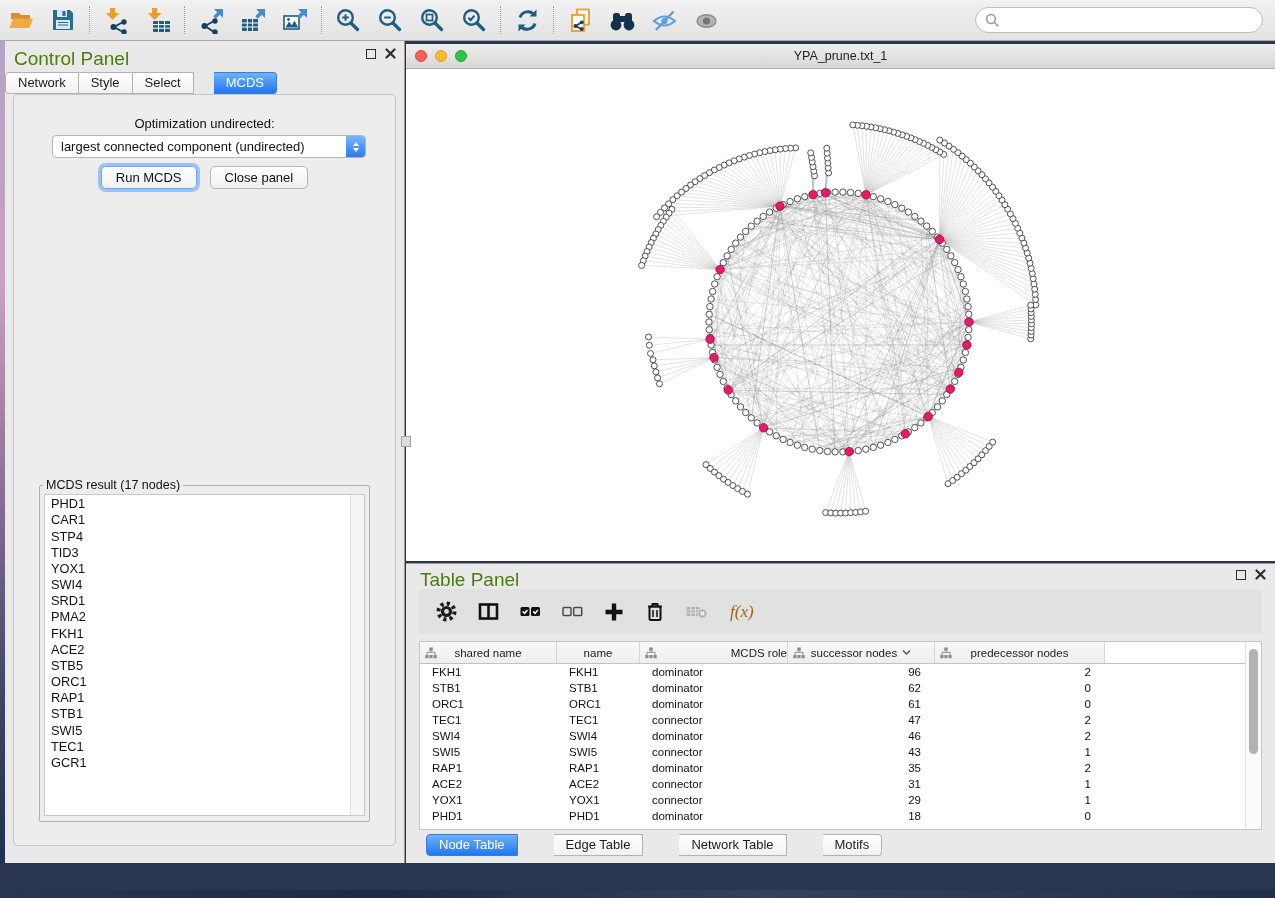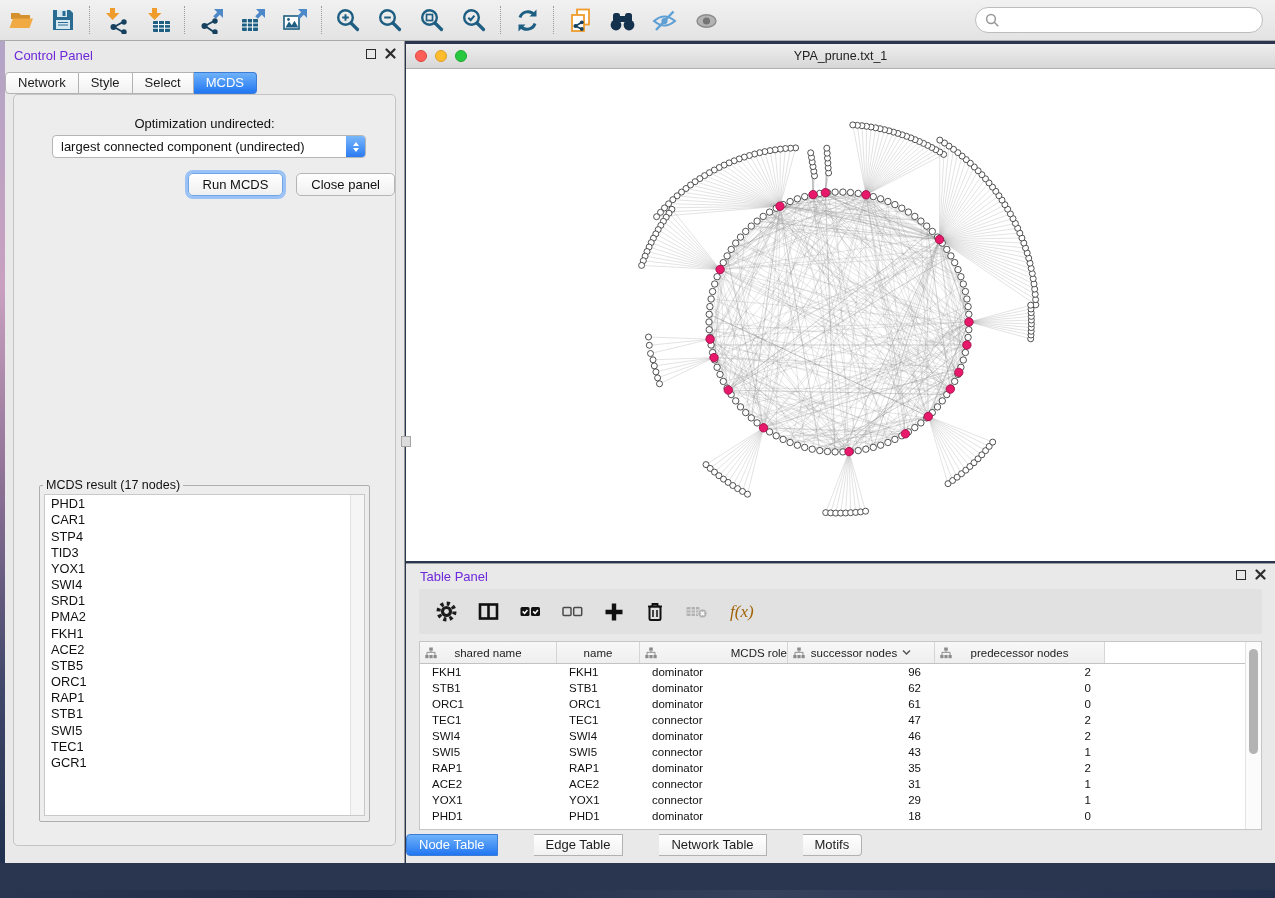--- a/index.html
+++ b/index.html
@@ -14,41 +14,41 @@
            border-radius:14px;display:flex;align-items:center;padding-left:9px;box-sizing:border-box;}
   #search-wrap input{border:none;outline:none;flex:1;font:13px "Liberation Sans",sans-serif;background:transparent;margin-left:5px;}
   
   #strip-left{position:absolute;left:0;top:41px;width:5px;height:822px;
       background:linear-gradient(#b3a5c6,#c9a0c0 30%,#8a6f93 55%,#41486b 78%,#20304f);}
   #strip-bottom{position:absolute;left:0;bottom:0;width:100%;height:8px;
       background:linear-gradient(90deg,#2a3550,#1f2a44 30%,#36415c 60%,#222f4c);}
   
   #control-panel{position:absolute;left:5px;top:41px;width:400px;height:822px;background:#e9e9e9;
       border-right:1px solid #9a9a9a;box-sizing:border-box;}
-  .panel-title{position:absolute;left:9px;top:7px;font-size:13px;color:#6d28d9;}
+  .panel-title{position:absolute;left:9px;top:7px;font-size:19px;color:#4d7c0f;}
   .winbtns{position:absolute;right:8px;top:7px;display:flex;align-items:center;gap:9px;}
   .float-btn{width:10px;height:10px;border:1.6px solid #2c2c2c;background:transparent;box-sizing:border-box;}
   .seg{display:inline-flex;}
   .seg .sbtn{font:13px "Liberation Sans",sans-serif;background:linear-gradient(#ffffff,#f1f1f1);
       border:1px solid #b2b2b2;border-left:none;padding:2px 12px 3px;color:#1c1c1c;cursor:default;}
   .seg .sbtn:first-child{border-left:1px solid #b2b2b2;border-radius:4px 0 0 4px;}
   .seg .sbtn:last-child{border-radius:0 4px 4px 0;}
-  .seg .sbtn.active{background:linear-gradient(#6fb2fa,#2176f1);color:#fff;border-color:#3a7cd6;}
+  .seg .sbtn.active{background:linear-gradient(#6fb2fa,#2176f1);color:#fff;border-color:#3a7cd6;margin-left:20px;}
   #cp-tabs{position:absolute;left:0;top:31px;width:100%;text-align:center;z-index:3;}
   #cp-inner{position:absolute;left:8px;right:8px;top:53px;bottom:17px;background:#ededed;
       border:1px solid #c4c4c4;border-radius:5px;}
   #opt-label{position:absolute;top:21px;width:100%;text-align:center;font-size:13px;color:#111;}
   #criterion{position:absolute;left:38px;top:40px;width:314px;height:23px;background:#fff;border:1px solid #b5b5b5;
       border-radius:4px;display:flex;align-items:center;box-sizing:border-box;}
   #criterion .val{flex:1;font-size:13px;color:#111;padding-left:8px;white-space:nowrap;overflow:hidden;}
   #criterion .stepper{width:19px;height:21px;border-radius:0 3px 3px 0;background:linear-gradient(#79b7fb,#2b7bf2);
       display:flex;flex-direction:column;align-items:center;justify-content:center;gap:2px;}
   .tri-up{width:0;height:0;border-left:3.5px solid transparent;border-right:3.5px solid transparent;border-bottom:4.5px solid #fff;}
   .tri-dn{width:0;height:0;border-left:3.5px solid transparent;border-right:3.5px solid transparent;border-top:4.5px solid #fff;}
-  #cp-buttons{position:absolute;top:78px;width:100%;display:flex;justify-content:flex-end;gap:13px;}
+  #cp-buttons{position:absolute;top:71px;width:100%;display:flex;justify-content:center;gap:13px;}
   .aquabtn{font:13px "Liberation Sans",sans-serif;background:linear-gradient(#ffffff,#f0f0f0);border:1px solid #b5b5b5;
       border-radius:5px;padding:3px 14px;color:#111;cursor:default;}
   .aquabtn.focused{box-shadow:0 0 0 3px rgba(110,170,250,.65);border-color:#6fa6e8;}
   #mcds-fieldset{position:absolute;left:9px;right:9px;top:367px;bottom:7px;border:1px solid #aeaeae;
       border-radius:2px;margin:16px;padding:0;background:#ededed;}
   #mcds-fieldset legend{font-size:12.5px;color:#111;margin-left:3px;padding:0 3px;}
   #mcds-list{position:absolute;left:4px;right:4px;top:2px;bottom:5px;background:#fff;border:1px solid #c9c9c9;
       overflow:hidden;}
   #mcds-items{position:absolute;left:0;top:1px;right:14px;}
   .mcds-item{font-size:12.8px;color:#111;padding:1.2px 0 1.2px 6px;line-height:13.8px;}

